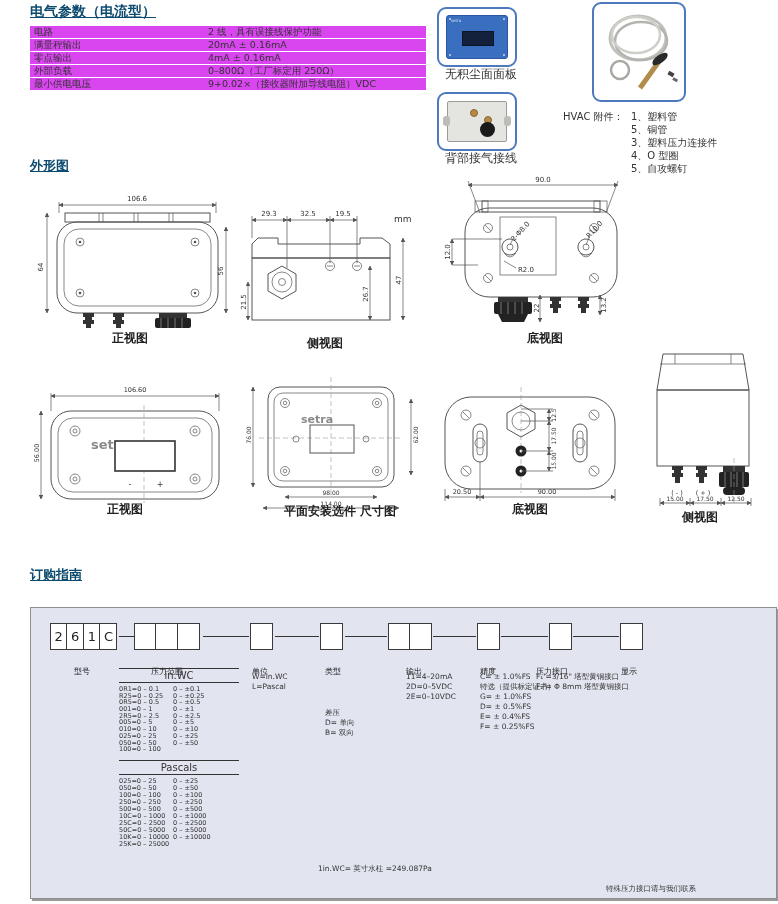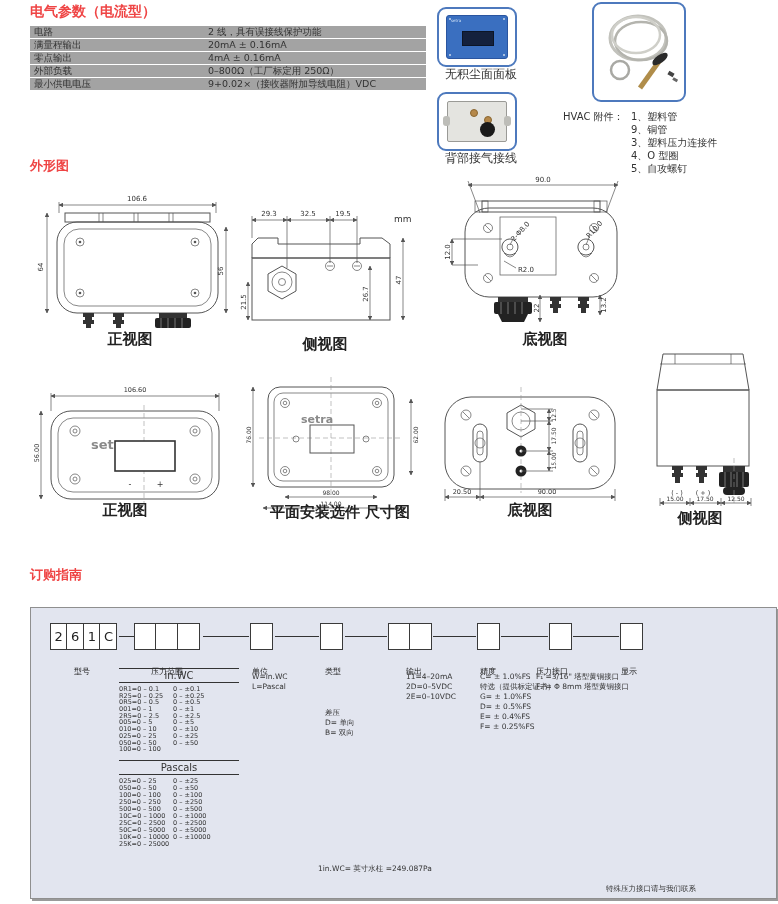--- a/index.html
+++ b/index.html
@@ -2,43 +2,43 @@
 <html><head>
 <meta charset="utf-8">
 <style>
   html,body { margin:0; padding:0; }
   body {
     width:778px; height:904px; position:relative; background:#ffffff;
     font-family:"DejaVu Sans","Liberation Sans",sans-serif; color:#222;
     overflow:hidden;
   }
   .abs { position:absolute; }
-  .sec-title { font-weight:bold; color:#ef4444; }
+  .sec-title { font-weight:bold; color:#0c4a6e;text-decoration:underline; }
 
   
   .elec-table { position:absolute; left:30px; top:26px; width:396px; }
-  .elec-row { display:flex; background:#a3a3a3; height:12px; margin-bottom:1px;
+  .elec-row { display:flex; background:#d946ef; height:12px; margin-bottom:1px;
               font-size:9.5px; line-height:12px; color:#333; }
   .elec-row .lbl { width:174px; padding-left:4px; }
   .elec-row .val { flex:1; }
 
   
   .pframe { position:absolute; border:2px solid #4d79bd; border-radius:9px; background:#fff; overflow:hidden; }
   .pcap { position:absolute; font-size:12px; color:#333; text-align:right; }
   .hvac-title { position:absolute; left:563px; top:110px; font-size:10px; color:#333; }
   .hvac-list { position:absolute; left:631px; top:110px; font-size:10px; color:#333; line-height:13px; }
 
   
   svg { position:absolute; overflow:visible; }
   .ln  { stroke:#555; fill:none; stroke-width:1; }
   .lnt { stroke:#555; fill:none; stroke-width:0.7; }
   .dim { stroke:#555; stroke-width:0.7; fill:none; }
   .dsh { stroke:#999; stroke-width:0.6; fill:none; stroke-dasharray:5 3; }
   text.d { fill:#333; font-size:7px; font-family:"DejaVu Sans","Liberation Sans",sans-serif; }
-  .cap { position:absolute; font-weight:bold; font-size:15px; color:#222; text-align:center; }
+  .cap { position:absolute; font-weight:bold; font-size:12px; color:#222; text-align:center; }
 
   
   .order-box { position:absolute; left:30px; top:607px; width:745px; height:290px;
                background:#e2e5ef; border:1px solid #8f8f8f; box-shadow:2px 2px 0 #9a9a9a; }
   .mrow { position:absolute; top:15px; display:flex; }
   .mcell { width:16px; height:25px; border:1.4px solid #3a3a3a; margin-left:-1.4px;
            background:#fff; text-align:center; font-size:13px; line-height:25px; color:#222; }
   .ecell { width:21px; height:25px; border:1.4px solid #3a3a3a; margin-left:-1.4px; background:#fff; }
   .dashln { position:absolute; top:28px; border-top:1.6px solid #333; }
   .collbl { position:absolute; top:58px; font-size:8px; color:#222; }
@@ -124,21 +124,21 @@
     <line x1="46" y1="84" x2="66" y2="56" stroke="#b08d4a" stroke-width="5"></line>
     <ellipse cx="66" cy="55" rx="9" ry="4" transform="rotate(-35 66 55)" fill="#2a2a2a"></ellipse>
     <rect x="74" y="68" width="6" height="4" fill="#444" transform="rotate(30 77 70)"></rect>
     <rect x="79" y="74" width="5" height="3" fill="#666" transform="rotate(30 81 75)"></rect>
   </svg>
 </div>
 <div class="hvac-title">HVAC 附件：</div>
 <div class="hvac-list">
 
 <div>1、塑料管</div>
-    <div>9、铜管</div>
+    <div>5、铜管</div>
     <div>3、塑料压力连接件</div>
     <div>4、O 型圈</div>
     <div>5、自攻螺钉</div>
   </div>
 
 <div class="abs sec-title" style="left:30px; top:157px; font-size:13px;">外形图</div>
 
 <svg style="left:35px; top:193px;" width="198" height="138" viewBox="0 0 198 138">
   <line class="dim" x1="24" y1="12" x2="181" y2="12" marker-start="url(#ar)" marker-end="url(#ar)"></line>
   <line class="lnt" x1="24" y1="9" x2="24" y2="20"></line>

